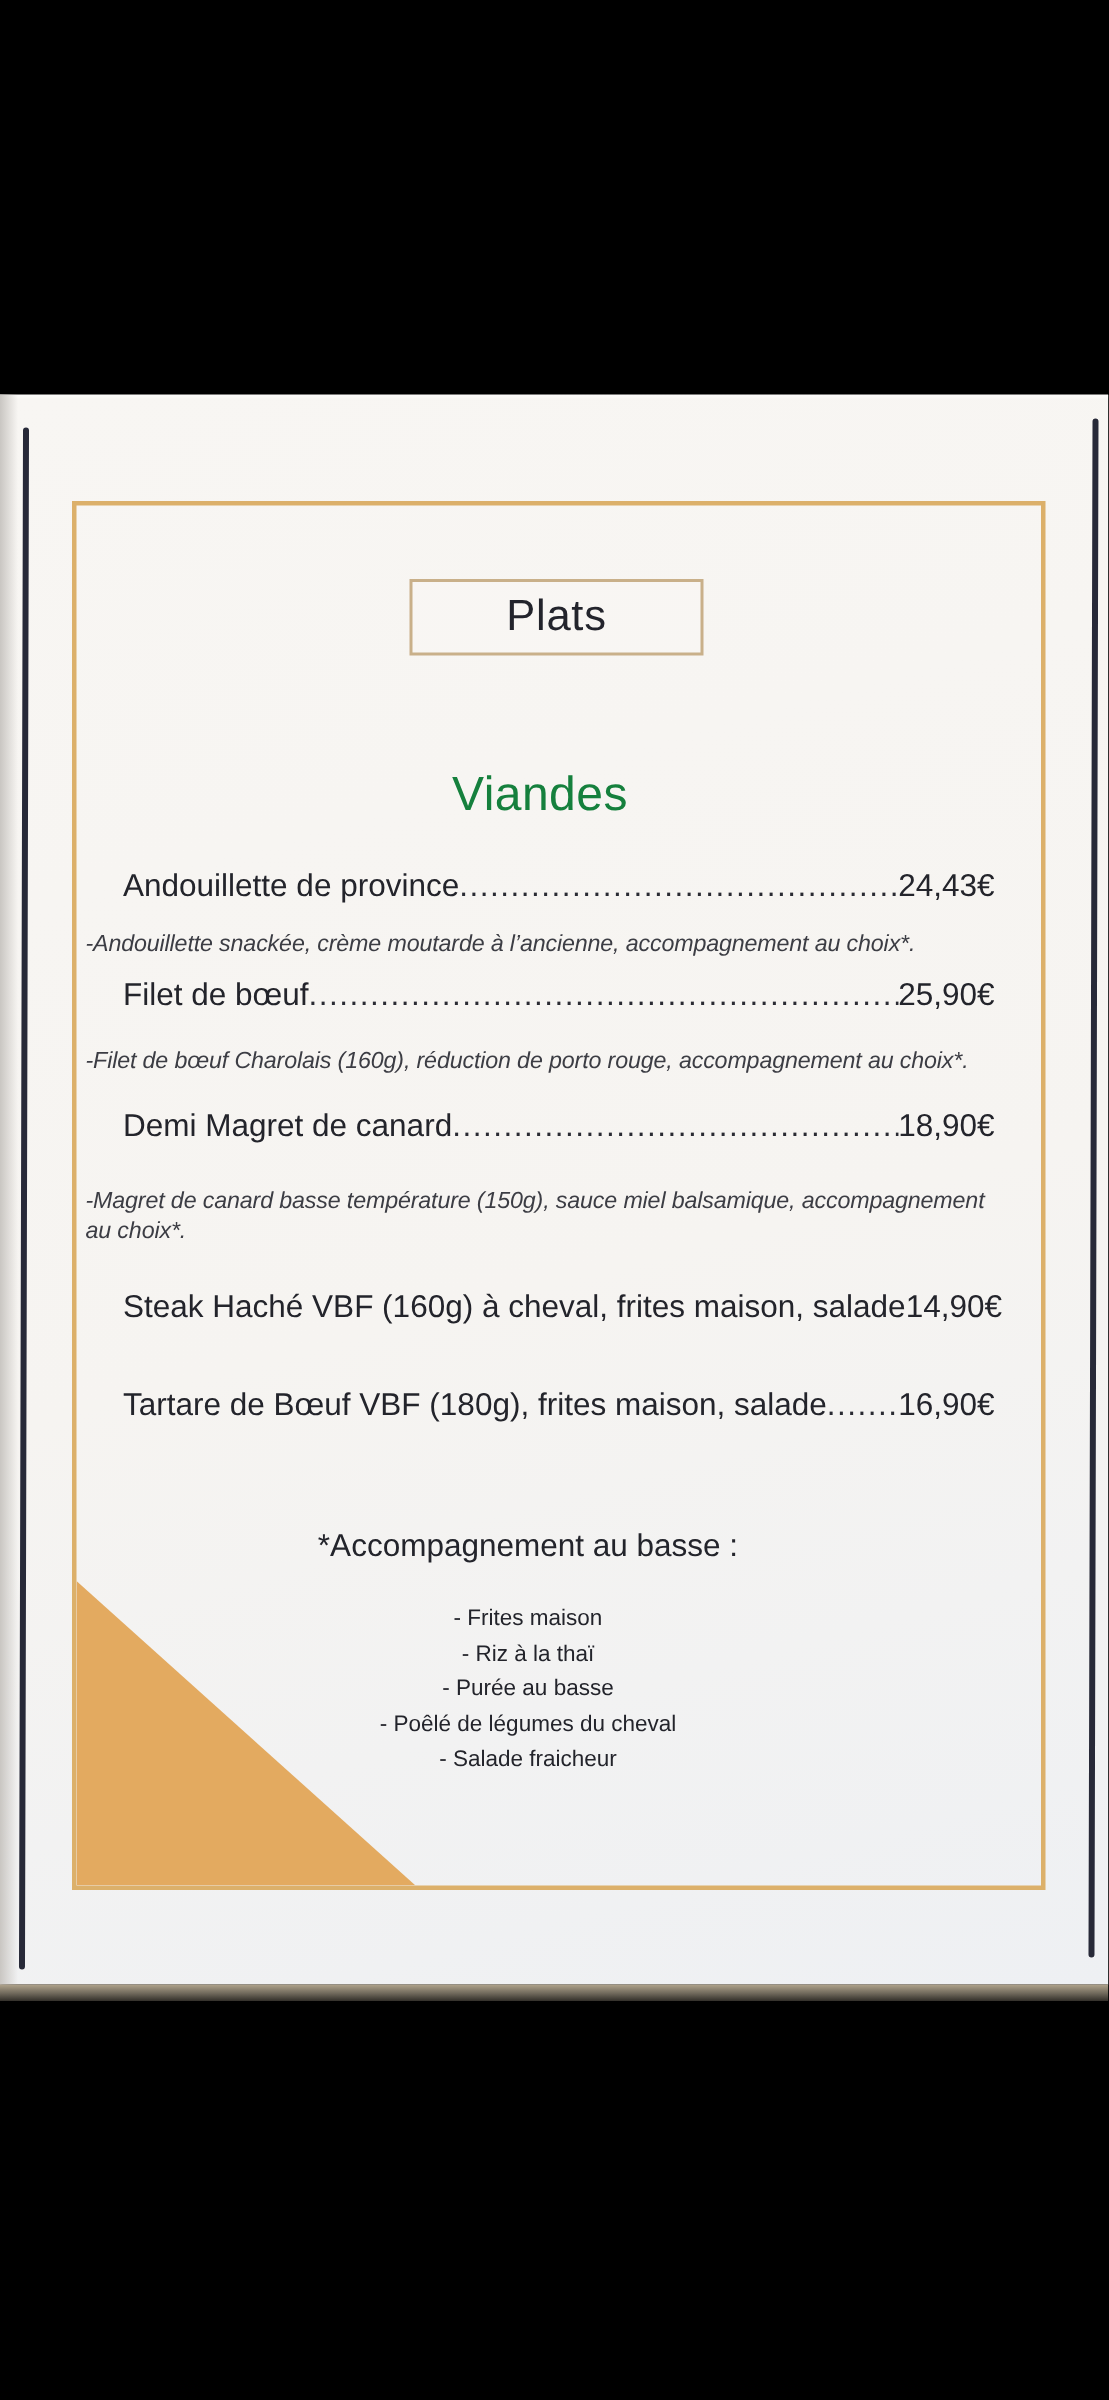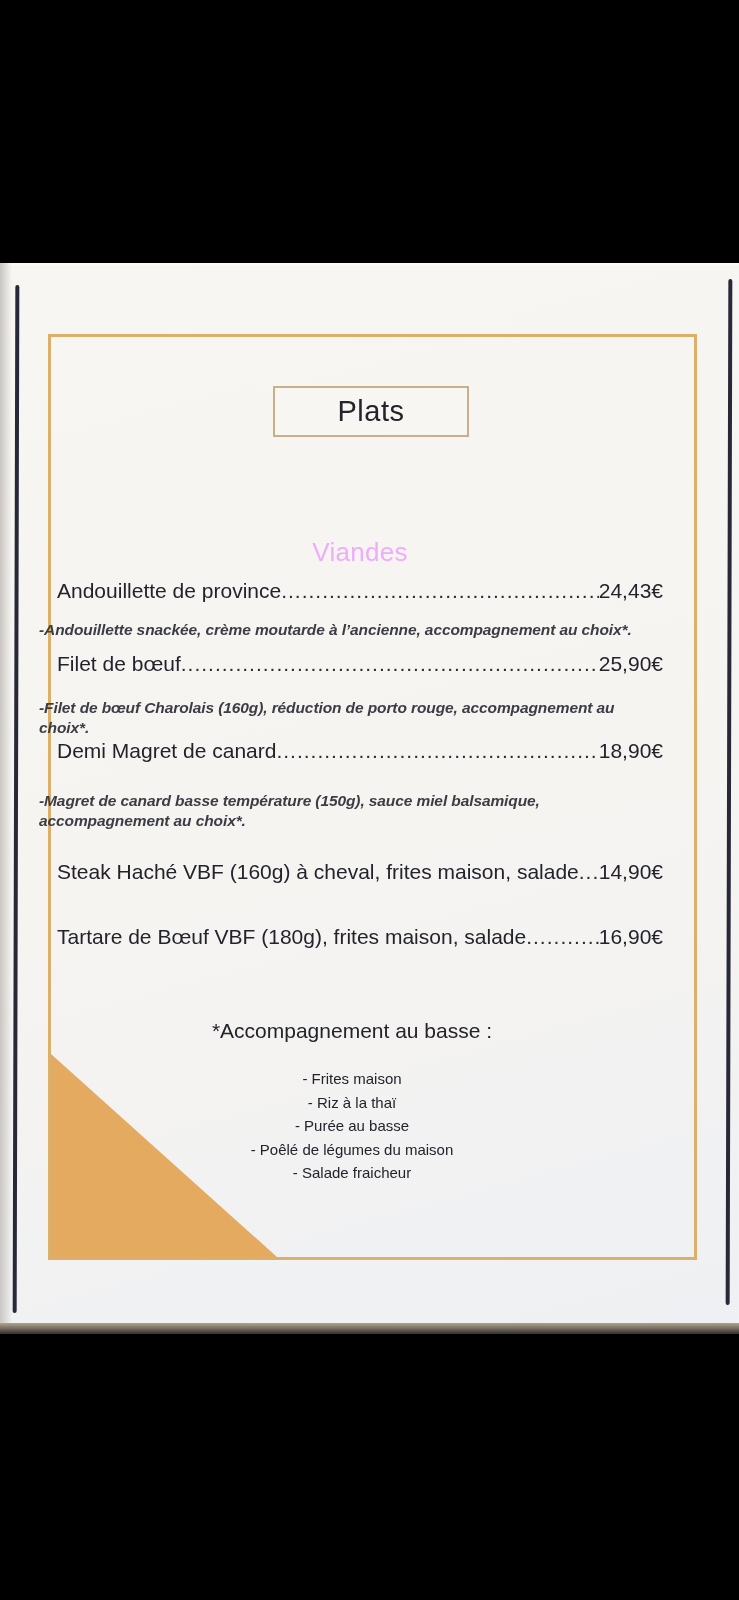--- a/index.html
+++ b/index.html
@@ -35,39 +35,38 @@
     clip-path:polygon(0 0,0 100%,100% 100%);
   }
   .plats-box{
     position:absolute;left:273px;top:386px;width:196px;height:51px;
     border:2px solid #c9b08a;box-sizing:border-box;
     display:flex;align-items:center;justify-content:center;
     background:rgba(250,248,245,.4);
   }
   .plats-box span{font-size:29px;color:#23242c;letter-spacing:.5px;}
   .viandes{
-    position:absolute;left:0;top:537px;width:720px;text-align:center;
-    font-size:26px;color:#f0abfc;letter-spacing:.3px;
+    position:absolute;left:0;top:511px;width:720px;text-align:center;
+    font-size:32px;color:#15803d;letter-spacing:.3px;
   }
   .menu-row{
     position:absolute;left:57px;width:606px;
     display:flex;align-items:baseline;
     font-size:21px;color:#23242b;white-space:nowrap;
   }
-  .menu-row .dish{flex:0 0 auto;}
+  .menu-row .dish{flex:0 0 auto;margin-left:25px;}
   .menu-row .leader{
     flex:1 1 0;min-width:0;overflow:hidden;white-space:nowrap;
     letter-spacing:1px;color:#2a2b33;
   }
   .menu-row .price{flex:0 0 auto;}
   .menu-desc{
-    position:absolute;left:39px;width:614px;
+    position:absolute;left:57px;width:614px;
     font-style:italic;font-size:15.5px;line-height:19.5px;color:#3c3d44;
     letter-spacing:-.1px;
-    font-weight:bold;
   }
   .sides-heading{
     position:absolute;left:0;top:1019px;width:704px;text-align:center;
     font-size:21px;color:#23242b;
   }
   .sides-list{
     position:absolute;left:0;top:1067px;width:704px;text-align:center;
     font-size:15px;line-height:23.6px;color:#23242b;
   }
   .home-indicator{
@@ -124,19 +123,19 @@
     <span class="dish">Tartare de Bœuf VBF (180g), frites maison, salade</span>
     <span class="leader">................................................................................................................................................................</span>
     <span class="price">16,90€</span>
   </div>
 
   <div class="sides-heading">*Accompagnement au basse :</div>
   <div class="sides-list">
     <div>- Frites maison</div>
     <div>- Riz à la thaï</div>
     <div>- Purée au basse</div>
-    <div>- Poêlé de légumes du maison</div>
+    <div>- Poêlé de légumes du cheval</div>
     <div>- Salade fraicheur</div>
   </div>
 
   <div class="table-edge"></div>
   <div class="home-indicator"></div>
 </div>
 
 </body></html>

